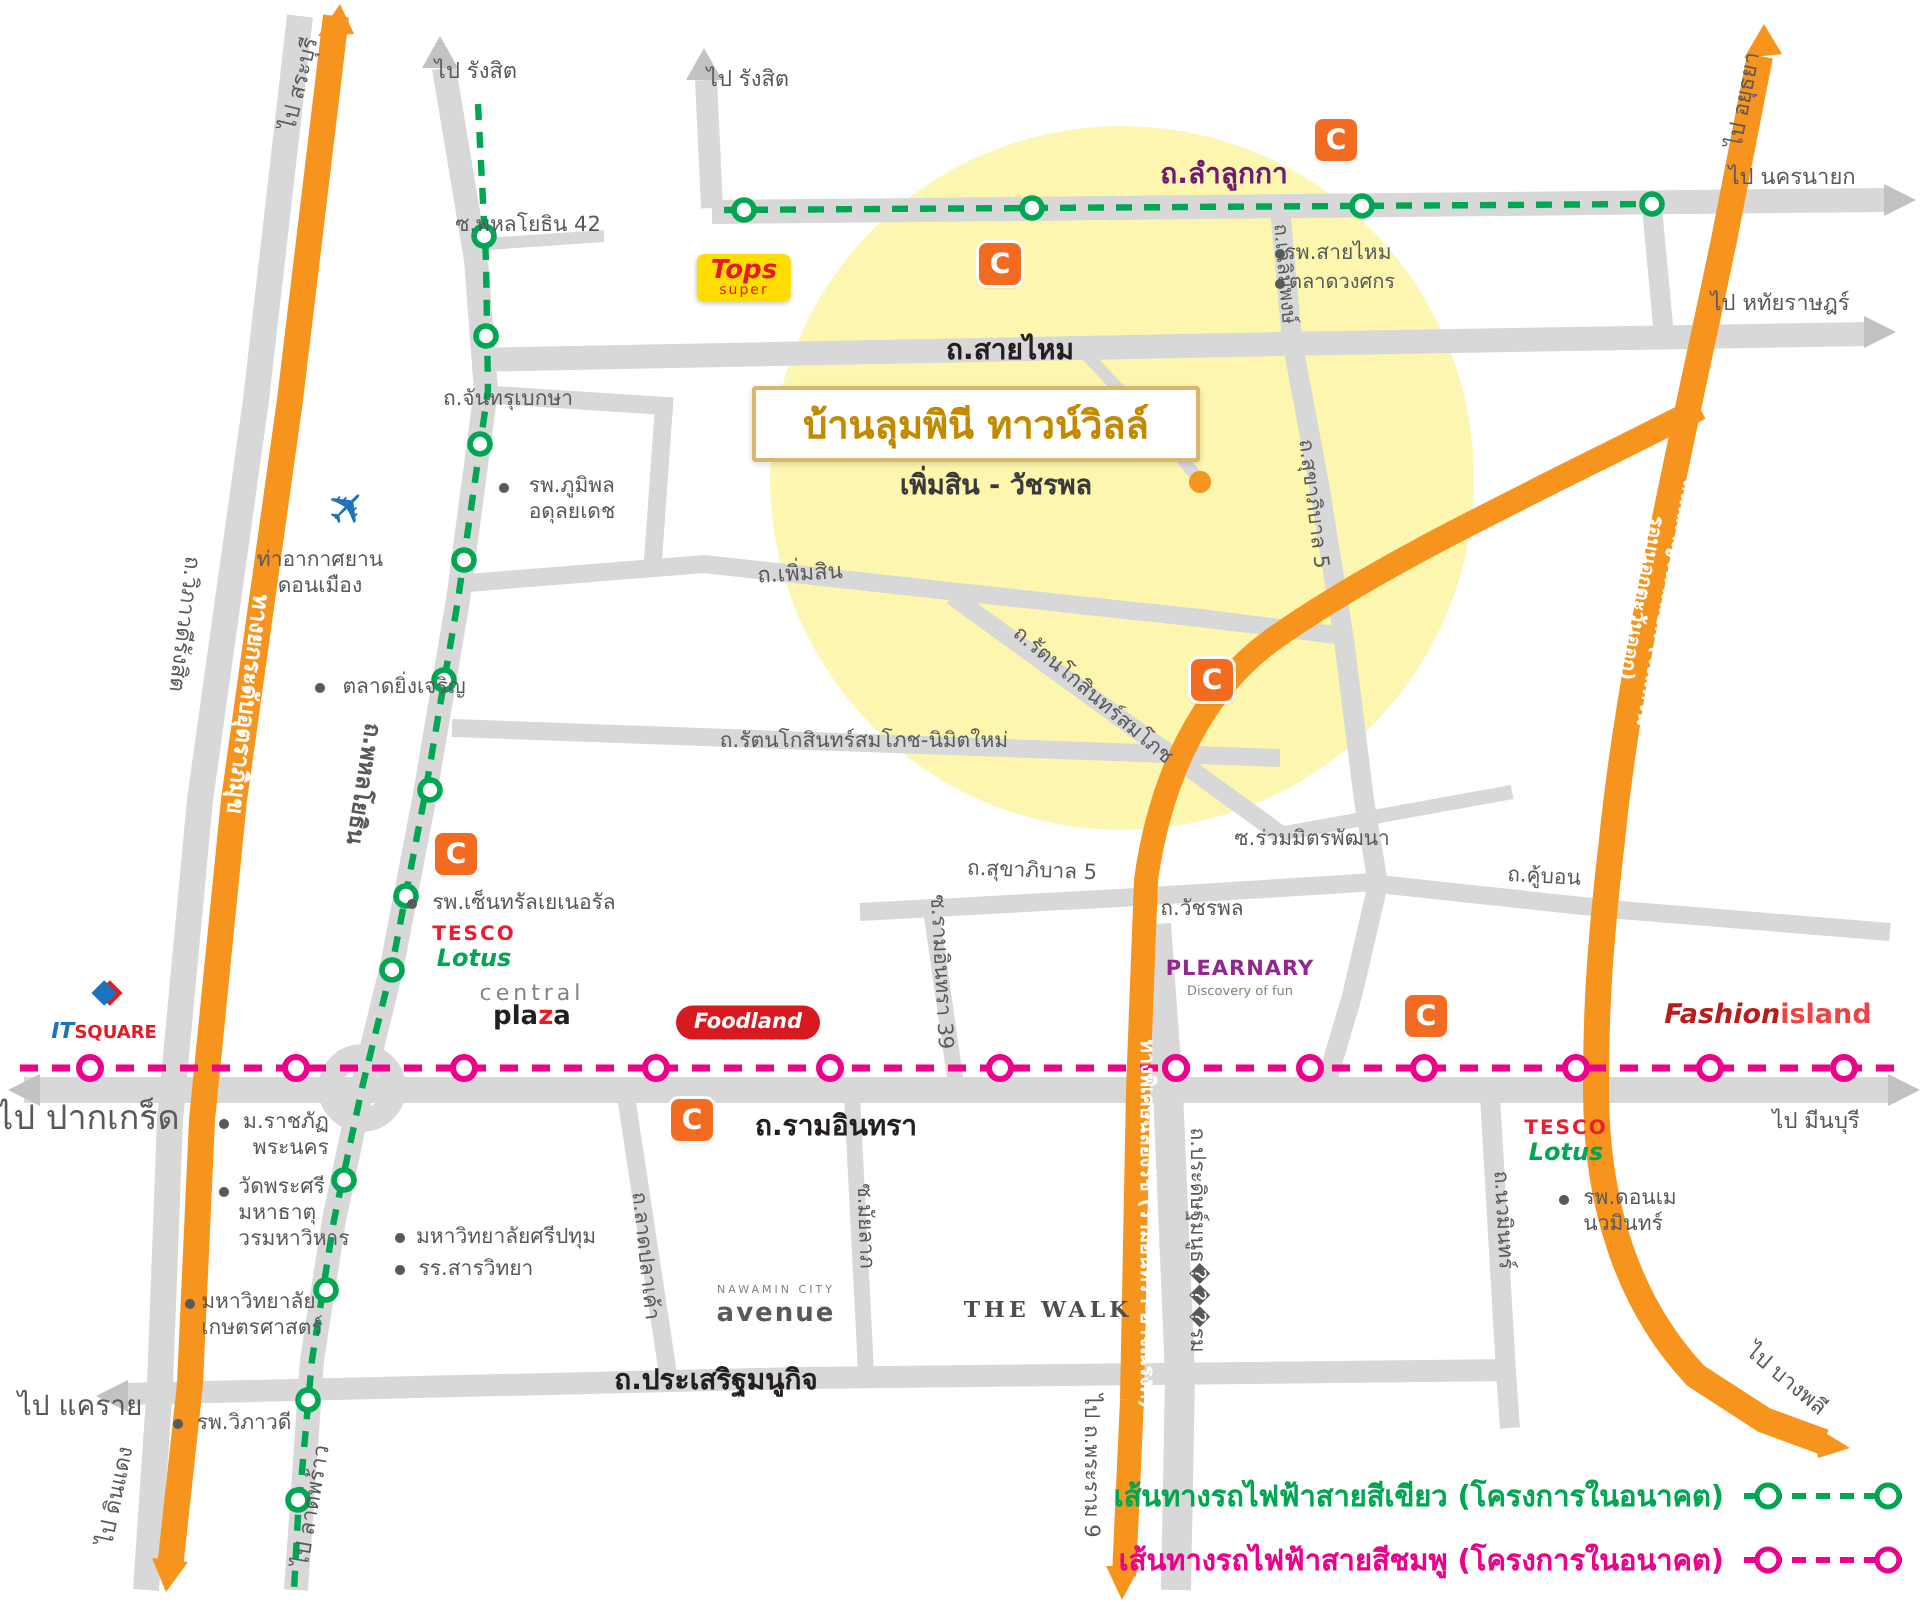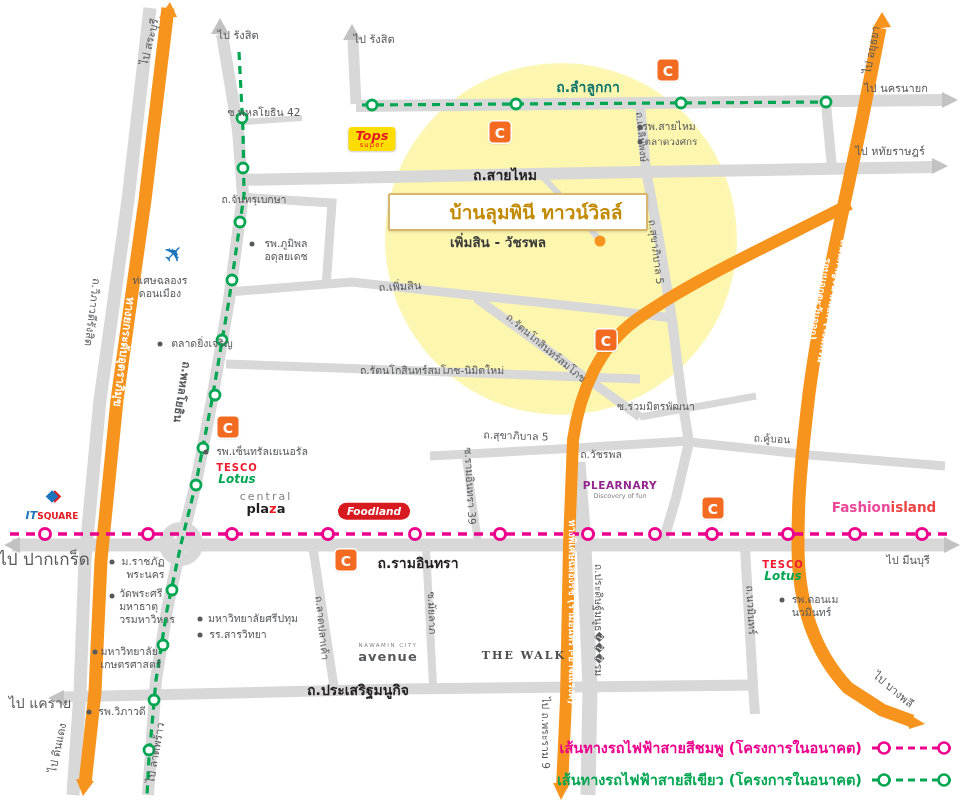--- a/index.html
+++ b/index.html
@@ -20,36 +20,36 @@
   .tops .t1{display:block;color:#e31b23;font-weight:bold;font-style:italic;font-size:13px;}
   .tops .t2{display:block;color:#e31b23;font-size:7px;letter-spacing:1px;}
   .tesco .t1{display:block;color:#ee1c2e;font-weight:bold;font-size:10px;letter-spacing:1px;}
   .tesco .t2{display:block;color:#00a651;font-weight:bold;font-style:italic;font-size:12px;}
   .central .c1{display:block;color:#808285;font-size:11px;letter-spacing:2px;}
   .central .c2{display:block;color:#231f20;font-weight:bold;font-size:13px;}
   .central .cz{color:#ed1c24;}
   .foodland{background:#d71920;color:#fff;font-weight:bold;font-style:italic;font-size:10.5px;
             padding:3px 9px;border-radius:9px;}
   .fashion{font-weight:bold;font-size:13.5px;}
-  .fashion .f1{color:#ec4899;}
+  .fashion .f1{color:#b91c1c;font-style:italic;}
   .fashion .f2{color:#ef4444;}
   .itsq .diamond{display:inline-block;width:9px;height:9px;background:#1c75bc;transform:rotate(45deg);
                  box-shadow:2px -2px 0 #e31b23;margin-bottom:2px;}
   .itsq .i1{color:#1c75bc;font-weight:bold;font-style:italic;font-size:11px;}
   .itsq .i2{color:#e31b23;font-weight:bold;font-size:9px;}
   .plearnary .p1{display:block;color:#93278f;font-weight:bold;font-size:10.5px;letter-spacing:.5px;}
   .plearnary .p2{display:block;color:#808285;font-size:6.5px;margin-top:2px;}
   .thewalk{color:#4d4d4d;font-size:11px;letter-spacing:2px;font-weight:bold;
            font-family:"DejaVu Serif",serif;}
   .avenue .a1{display:block;color:#808285;font-size:5.5px;letter-spacing:1.5px;}
   .avenue .a2{display:block;color:#58595b;font-weight:bold;font-size:13px;letter-spacing:1px;margin-top:1px;}
   .plane{position:absolute;color:#1c75bc;font-size:24px;z-index:5;}
-  #title-box{position:absolute;left:388px;top:193px;width:220px;height:34px;background:#fff;
+  #title-box{position:absolute;left:376px;top:193px;width:220px;height:34px;background:#fff;
              border:2px solid #d8b66d;border-radius:2px;display:flex;align-items:center;justify-content:center;
-             z-index:7;box-shadow:0 1px 3px rgba(0,0,0,.15);padding-left:36px;}
+             z-index:7;box-shadow:0 1px 3px rgba(0,0,0,.15);}
   #title-box .ttl{color:#c18a00;font-weight:bold;font-size:19px;white-space:nowrap;}
   #subtitle{position:absolute;left:388px;top:231px;width:220px;text-align:center;z-index:7;
             font-size:13.5px;font-weight:bold;color:#3a3a3a;}
   #legend{position:absolute;right:6px;bottom:12px;display:flex;flex-direction:column;gap:9px;
           align-items:flex-end;z-index:8;}
   .legend-row{display:flex;align-items:center;gap:8px;font-size:14.5px;font-weight:bold;}
   .lg-pink{color:#ec008c;}
   .lg-green{color:#00a651;}
 </style>
 </head>
@@ -153,43 +153,43 @@
         <circle cx="922" cy="534" r="5.5"></circle>
     </g>
 
     <circle cx="600" cy="241" r="5.5" fill="#f7941d"></circle>
   </svg>
 
   <div id="labels">
       <div class="map-label" style="left: 150px; top: 42px; font-size: 11px; transform: translate(-50%, -50%) rotate(-76deg);">ไป สระบุรี</div>
       <div class="map-label" style="left: 238px; top: 36px; font-size: 11px; transform: translate(-50%, -50%) rotate(0deg);">ไป รังสิต</div>
       <div class="map-label" style="left: 374px; top: 40px; font-size: 11px; transform: translate(-50%, -50%) rotate(0deg);">ไป รังสิต</div>
-      <div class="map-label" style="left: 588px; top: 88px; font-size: 14px; color: #0f766e; font-weight: 700; transform: translate(-50%, -50%) rotate(0deg);">ถ.ลำลูกกา</div>
+      <div class="map-label" style="left: 612px; top: 88px; font-size: 14px; color: #701a75; font-weight: 700; transform: translate(-50%, -50%) rotate(0deg);">ถ.ลำลูกกา</div>
       <div class="map-label" style="left: 872px; top: 50px; font-size: 11px; transform: translate(-50%, -50%) rotate(-79deg);">ไป อยุธยา</div>
       <div class="map-label" style="left: 896px; top: 89px; font-size: 11px; transform: translate(-50%, -50%) rotate(0deg);">ไป นครนายก</div>
       <div class="map-label" style="left: 264px; top: 113px; font-size: 10.5px; transform: translate(-50%, -50%) rotate(0deg);">ซ.พหลโยธิน 42</div>
       <div class="map-label" style="left: 641px; top: 137px; font-size: 10px; transform: translate(-50%, -50%) rotate(85deg);">ถ.เฉลิมพงษ์</div>
       <div class="map-label" style="left: 669px; top: 127px; font-size: 10.5px; transform: translate(-50%, -50%) rotate(0deg);">รพ.สายไหม</div>
       <div class="map-label" style="left: 671px; top: 142px; font-size: 10px; transform: translate(-50%, -50%) rotate(0deg);">ตลาดวงศกร</div>
       <div class="map-label" style="left: 890px; top: 152px; font-size: 11px; transform: translate(-50%, -50%) rotate(0deg);">ไป หทัยราษฎร์</div>
       <div class="map-label" style="left: 505px; top: 176px; font-size: 14px; color: rgb(35, 31, 32); font-weight: 700; transform: translate(-50%, -50%) rotate(0deg);">ถ.สายไหม</div>
       <div class="map-label" style="left: 254px; top: 200px; font-size: 10.5px; transform: translate(-50%, -50%) rotate(0deg);">ถ.จันทรุเบกษา</div>
       <div class="map-label" style="left: 286px; top: 250px; font-size: 10.5px; text-align: left; transform: translate(-50%, -50%) rotate(0deg);">รพ.ภูมิพล
 อดุลยเดช</div>
-      <div class="map-label" style="left: 160px; top: 287px; font-size: 10.5px; transform: translate(-50%, -50%) rotate(0deg);">ท่เศษฉลองร
+      <div class="map-label" style="left: 160px; top: 287px; font-size: 10.5px; transform: translate(-50%, -50%) rotate(0deg);">ท่าอากาศยาน
 ดอนเมือง</div>
       <div class="map-label" style="left: 92px; top: 312px; font-size: 11px; transform: translate(-50%, -50%) rotate(97deg);">ถ.วิภาวดีรังสิต</div>
       <div class="map-label" style="left: 124px; top: 352px; font-size: 11.5px; color: rgb(255, 255, 255); font-weight: 700; transform: translate(-50%, -50%) rotate(97deg);">ทางยกระดับอุตราภิมุข</div>
       <div class="map-label" style="left: 182px; top: 392px; font-size: 11.5px; font-weight: 700; transform: translate(-50%, -50%) rotate(99deg);">ถ.พหลโยธิน</div>
       <div class="map-label" style="left: 202px; top: 344px; font-size: 10.5px; transform: translate(-50%, -50%) rotate(0deg);">ตลาดยิ่งเจริญ</div>
       <div class="map-label" style="left: 400px; top: 287px; font-size: 11px; transform: translate(-50%, -50%) rotate(-3deg);">ถ.เพิ่มสิน</div>
       <div class="map-label" style="left: 656px; top: 252px; font-size: 10.5px; transform: translate(-50%, -50%) rotate(83deg);">ถ.สุขาภิบาล 5</div>
       <div class="map-label" style="left: 546px; top: 348px; font-size: 10.5px; transform: translate(-50%, -50%) rotate(40deg);">ถ.รัตนโกสินทร์สมโภช</div>
       <div class="map-label" style="left: 432px; top: 371px; font-size: 10.5px; transform: translate(-50%, -50%) rotate(0deg);">ถ.รัตนโกสินทร์สมโภช-นิมิตใหม่</div>
-      <div class="map-label" style="left: 656px; top: 407px; font-size: 10.5px; transform: translate(-50%, -50%) rotate(0deg);">ซ.ร่วมมิตรพัฒนา</div>
+      <div class="map-label" style="left: 656px; top: 420px; font-size: 10.5px; transform: translate(-50%, -50%) rotate(0deg);">ซ.ร่วมมิตรพัฒนา</div>
       <div class="map-label" style="left: 516px; top: 436px; font-size: 10.5px; transform: translate(-50%, -50%) rotate(2deg);">ถ.สุขาภิบาล 5</div>
       <div class="map-label" style="left: 470px; top: 486px; font-size: 10.5px; transform: translate(-50%, -50%) rotate(87deg);">ซ.รามอินทรา 39</div>
       <div class="map-label" style="left: 601px; top: 455px; font-size: 10.5px; transform: translate(-50%, -50%) rotate(0deg);">ถ.วัชรพล</div>
       <div class="map-label" style="left: 772px; top: 439px; font-size: 10.5px; transform: translate(-50%, -50%) rotate(3deg);">ถ.คู้บอน</div>
       <div class="map-label" style="left: 262px; top: 452px; font-size: 10.5px; transform: translate(-50%, -50%) rotate(0deg);">รพ.เซ็นทรัลเยเนอรัล</div>
       <div class="map-label" style="left: 572px; top: 612px; font-size: 10px; color: rgb(255, 255, 255); font-weight: 700; transform: translate(-50%, -50%) rotate(90deg);">ทางพิเศษฉลองรัช (รามอินทรา-อาจณรงค์)</div>
       <div class="map-label" style="left: 598px; top: 620px; font-size: 10.5px; transform: translate(-50%, -50%) rotate(90deg);">ถ.ประดิษฐ์มนูธ���รม</div>
       <div class="map-label" style="left: 751px; top: 610px; font-size: 10.5px; transform: translate(-50%, -50%) rotate(87deg);">ถ.นวมินทร์</div>
       <div class="map-label" style="left: 826px; top: 300px; font-size: 10px; color: rgb(255, 255, 255); font-weight: 700; transform: translate(-50%, -50%) rotate(101deg);">ถนนกาญจนาภิเษก (วงแหวนรอบนอกตะวันออก)</div>
       <div class="map-label" style="left: 418px; top: 564px; font-size: 14px; color: rgb(35, 31, 32); font-weight: 700; transform: translate(-50%, -50%) rotate(0deg);">ถ.รามอินทรา</div>
@@ -271,31 +271,31 @@
     <span class="a2">avenue</span>
   </div>
   <div class="plane" style="left:174px;top:254px;transform:translate(-50%,-50%) rotate(-45deg)">✈</div>
 
   <div id="title-box">
     <span class="ttl">บ้านลุมพินี ทาวน์วิลล์</span>
   </div>
   <div id="subtitle">เพิ่มสิน - วัชรพล</div>
 
   <div id="legend">
+    <div class="legend-row lg-green">
+      <span>เส้นทางรถไฟฟ้าสายสีเขียว (โครงการในอนาคต)</span>
+      <svg width="88" height="16">
+        <line x1="2" y1="8" x2="86" y2="8" stroke="#00a651" stroke-width="3" stroke-dasharray="7 5"></line>
+        <circle cx="14" cy="8" r="5.5" fill="#fff" stroke="#00a651" stroke-width="2.6"></circle>
+        <circle cx="74" cy="8" r="5.5" fill="#fff" stroke="#00a651" stroke-width="2.6"></circle>
+      </svg>
+    </div>
     <div class="legend-row lg-pink">
       <span>เส้นทางรถไฟฟ้าสายสีชมพู (โครงการในอนาคต)</span>
       <svg width="88" height="16">
         <line x1="2" y1="8" x2="86" y2="8" stroke="#ec008c" stroke-width="3" stroke-dasharray="7 5"></line>
         <circle cx="14" cy="8" r="5.5" fill="#fff" stroke="#ec008c" stroke-width="2.6"></circle>
         <circle cx="74" cy="8" r="5.5" fill="#fff" stroke="#ec008c" stroke-width="2.6"></circle>
       </svg>
     </div>
-    <div class="legend-row lg-green">
-      <span>เส้นทางรถไฟฟ้าสายสีเขียว (โครงการในอนาคต)</span>
-      <svg width="88" height="16">
-        <line x1="2" y1="8" x2="86" y2="8" stroke="#00a651" stroke-width="3" stroke-dasharray="7 5"></line>
-        <circle cx="14" cy="8" r="5.5" fill="#fff" stroke="#00a651" stroke-width="2.6"></circle>
-        <circle cx="74" cy="8" r="5.5" fill="#fff" stroke="#00a651" stroke-width="2.6"></circle>
-      </svg>
-    </div>
   </div>
 
 </div>
 
 </body></html>

